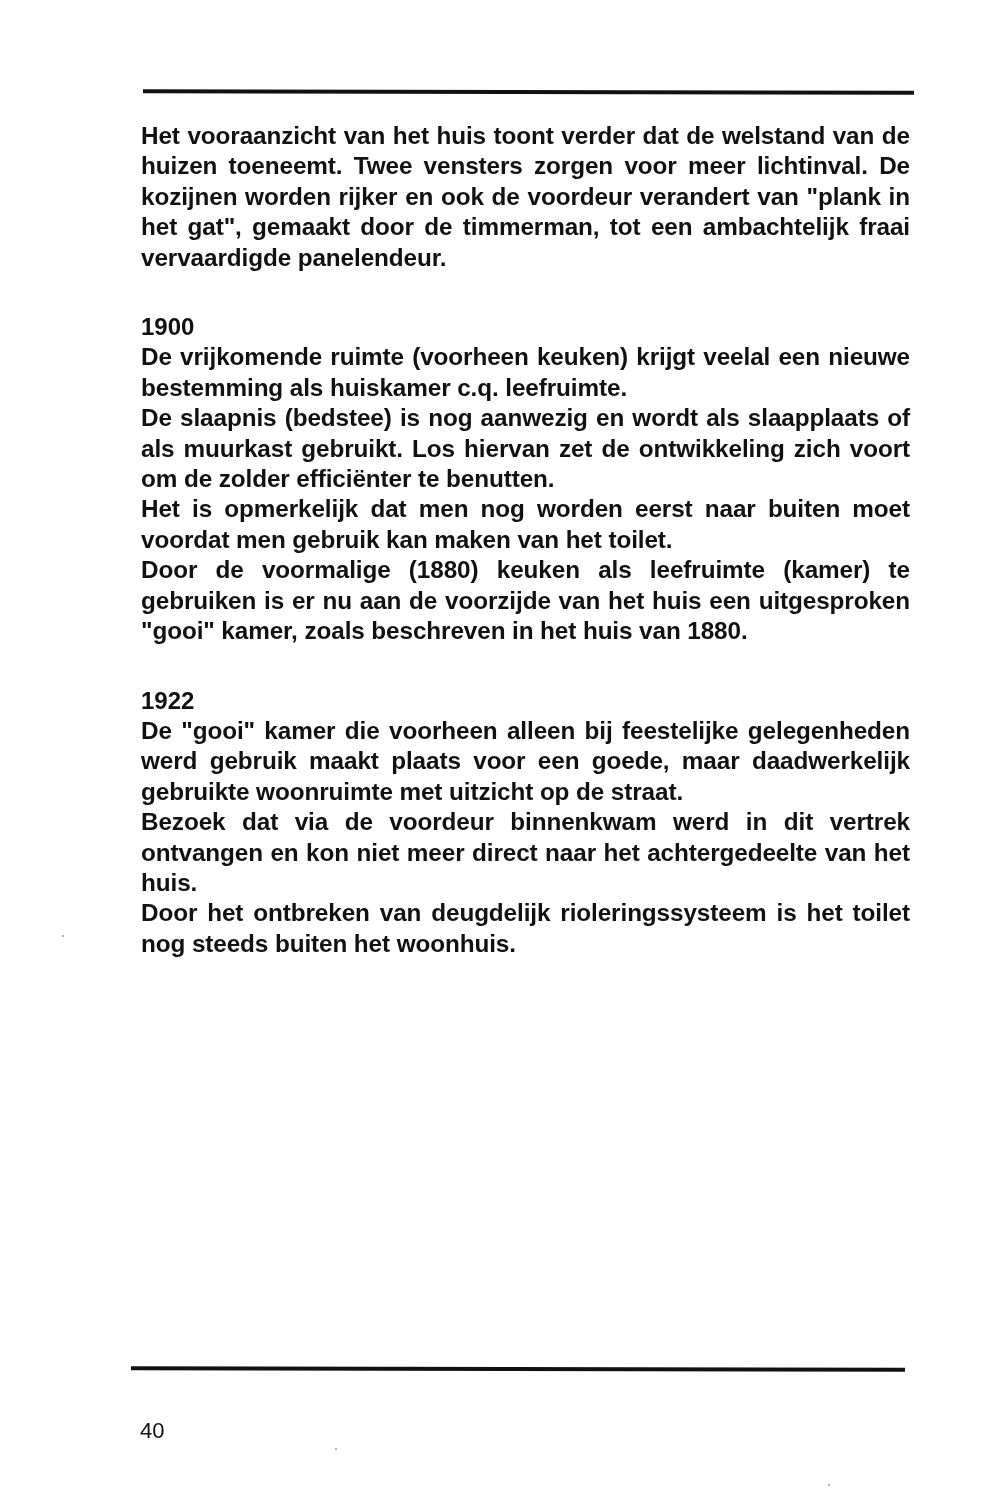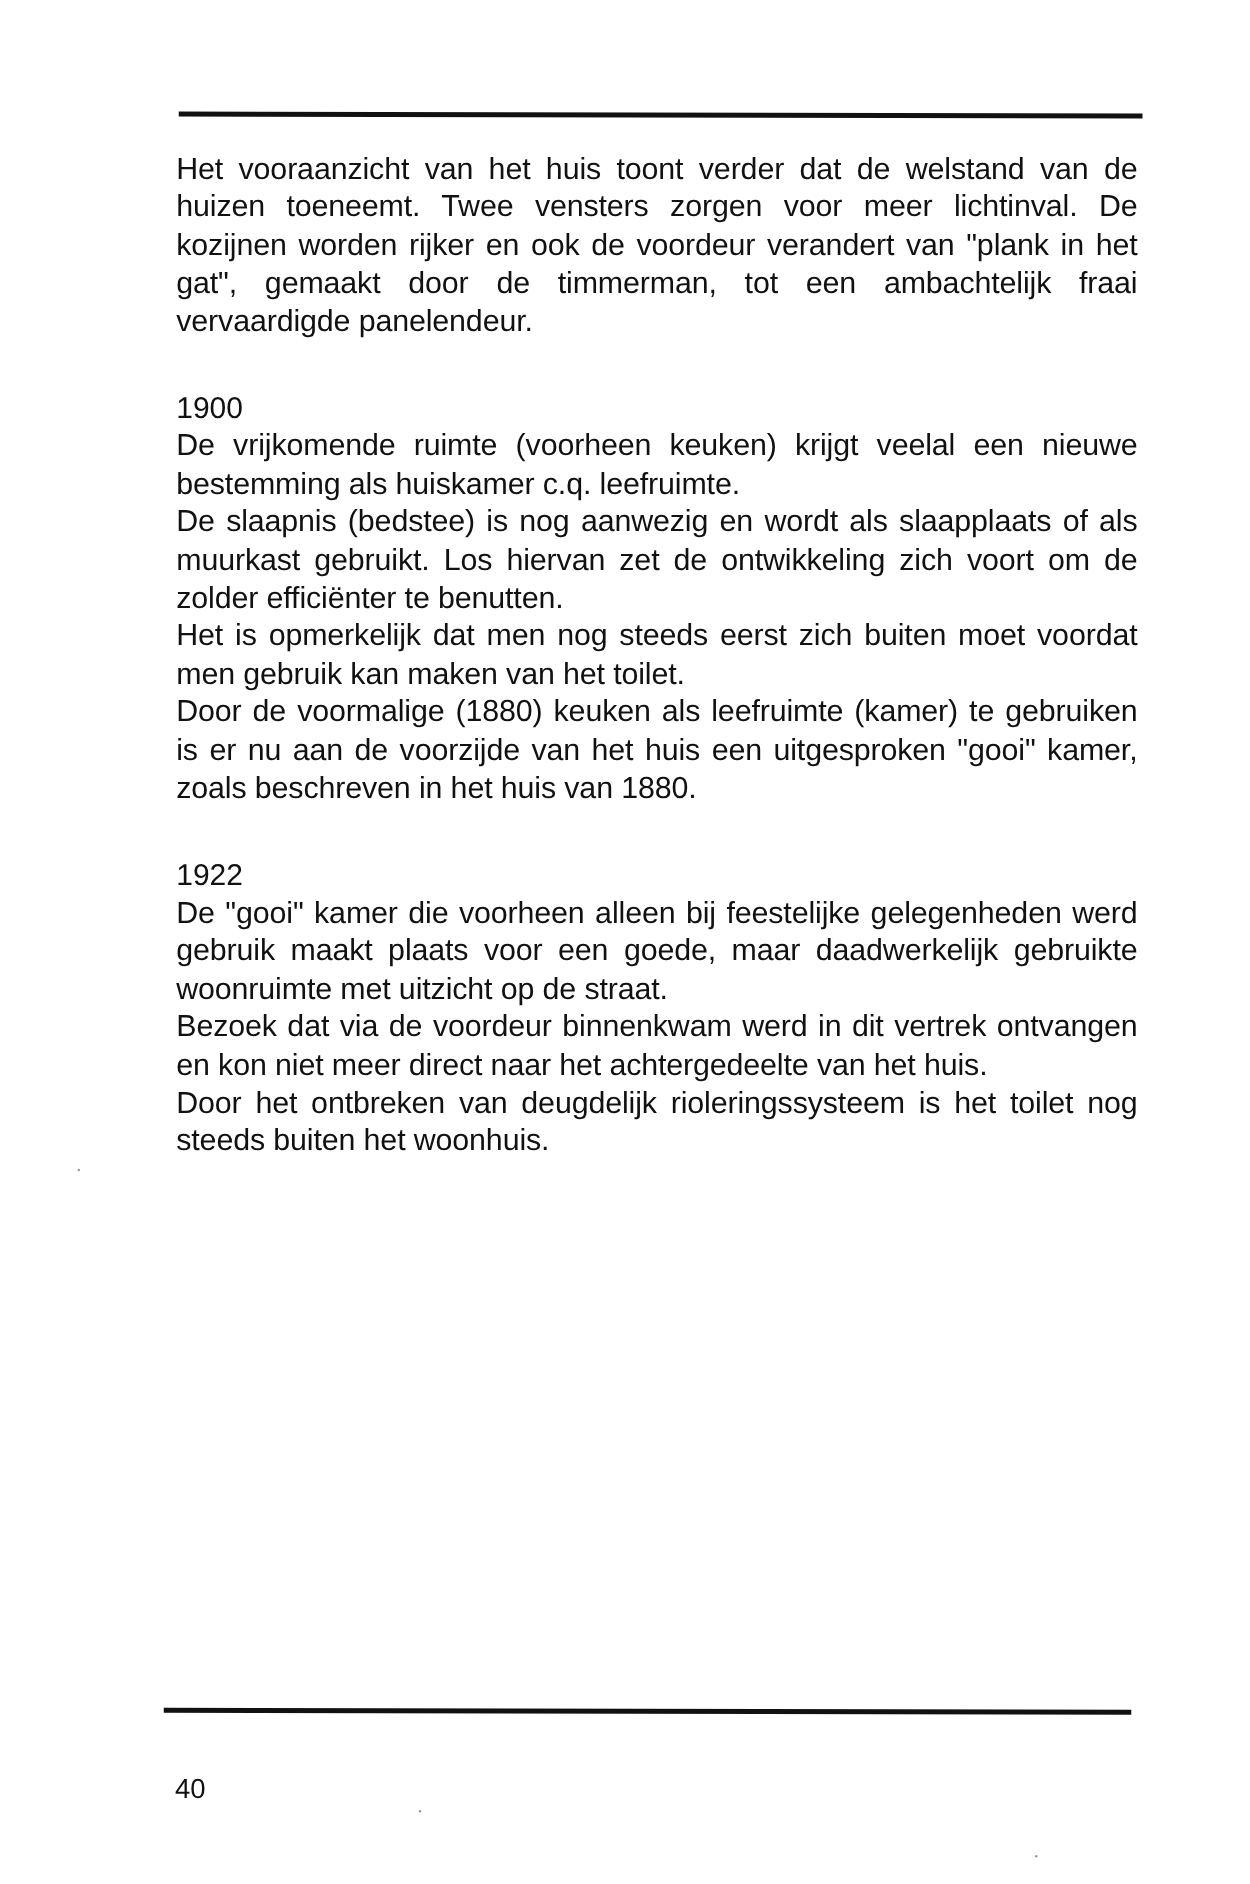--- a/index.html
+++ b/index.html
@@ -3,43 +3,43 @@
   <meta charset="utf-8">
   <style>
     html, body { margin: 0; padding: 0; background: #ffffff; }
     body { width: 1000px; height: 1507px; position: relative; overflow: hidden;
            font-family: "Liberation Sans", sans-serif; color: #111; }
     .rule { position: absolute; background: #111; }
     .rule-top { left: 143px; top: 90px; width: 771px; height: 4px; transform: rotate(0.12deg); }
     .rule-bottom { left: 131px; top: 1367px; width: 774px; height: 4px; transform: rotate(0.12deg); }
     .content { position: absolute; left: 141px; top: 121px; width: 769px; }
     .block p { margin: 0; font-size: 24.3px; line-height: 30.4px; text-align: justify;
-               text-align-last: left; letter-spacing: -0.1px; }
-    .heading { font-size: 24px; font-weight: normal; margin: 0; line-height: 30.4px; }
+               text-align-last: left; letter-spacing: -0.1px; font-weight: bold; }
+    .heading { font-size: 24px; font-weight: bold; margin: 0; line-height: 30.4px; }
     .sec-gap { height: 39px; }
     .page-number { position: absolute; left: 140px; top: 1418px; font-size: 22px; margin: 0; }
     .speck { position: absolute; width: 2px; height: 2px; background: #999; border-radius: 1px; }
   </style>
 </head>
 <body>
 
 <div class="rule rule-top"></div>
 
 <div class="content">
   <div class="block">
     <p>Het vooraanzicht van het huis toont verder dat de welstand van de huizen toeneemt. Twee vensters zorgen voor meer lichtinval. De kozijnen worden rijker en ook de voordeur verandert van "plank in het gat", gemaakt door de timmerman, tot een ambachtelijk fraai vervaardigde panelendeur.</p>
   </div>
 
   <div class="sec-gap"></div>
 
   <div class="block">
     <h2 class="heading">1900</h2>
     <p>De vrijkomende ruimte (voorheen keuken) krijgt veelal een nieuwe bestemming als huiskamer c.q. leefruimte.</p>
     <p>De slaapnis (bedstee) is nog aanwezig en wordt als slaapplaats of als muurkast gebruikt. Los hiervan zet de ontwikkeling zich voort om de zolder efficiënter te benutten.</p>
-    <p>Het is opmerkelijk dat men nog steeds eerst zich buiten moet voordat men gebruik kan maken van het toilet.</p>
+    <p>Het is opmerkelijk dat men nog worden eerst naar buiten moet voordat men gebruik kan maken van het toilet.</p>
     <p>Door de voormalige (1880) keuken als leefruimte (kamer) te gebruiken is er nu aan de voorzijde van het huis een uitgesproken "gooi" kamer, zoals beschreven in het huis van 1880.</p>
   </div>
 
   <div class="sec-gap"></div>
 
   <div class="block">
     <h2 class="heading">1922</h2>
     <p>De "gooi" kamer die voorheen alleen bij feestelijke gelegenheden werd gebruik maakt plaats voor een goede, maar daadwerkelijk gebruikte woonruimte met uitzicht op de straat.</p>
     <p>Bezoek dat via de voordeur binnenkwam werd in dit vertrek ontvangen en kon niet meer direct naar het achtergedeelte van het huis.</p>
     <p>Door het ontbreken van deugdelijk rioleringssysteem is het toilet nog steeds buiten het woonhuis.</p>

